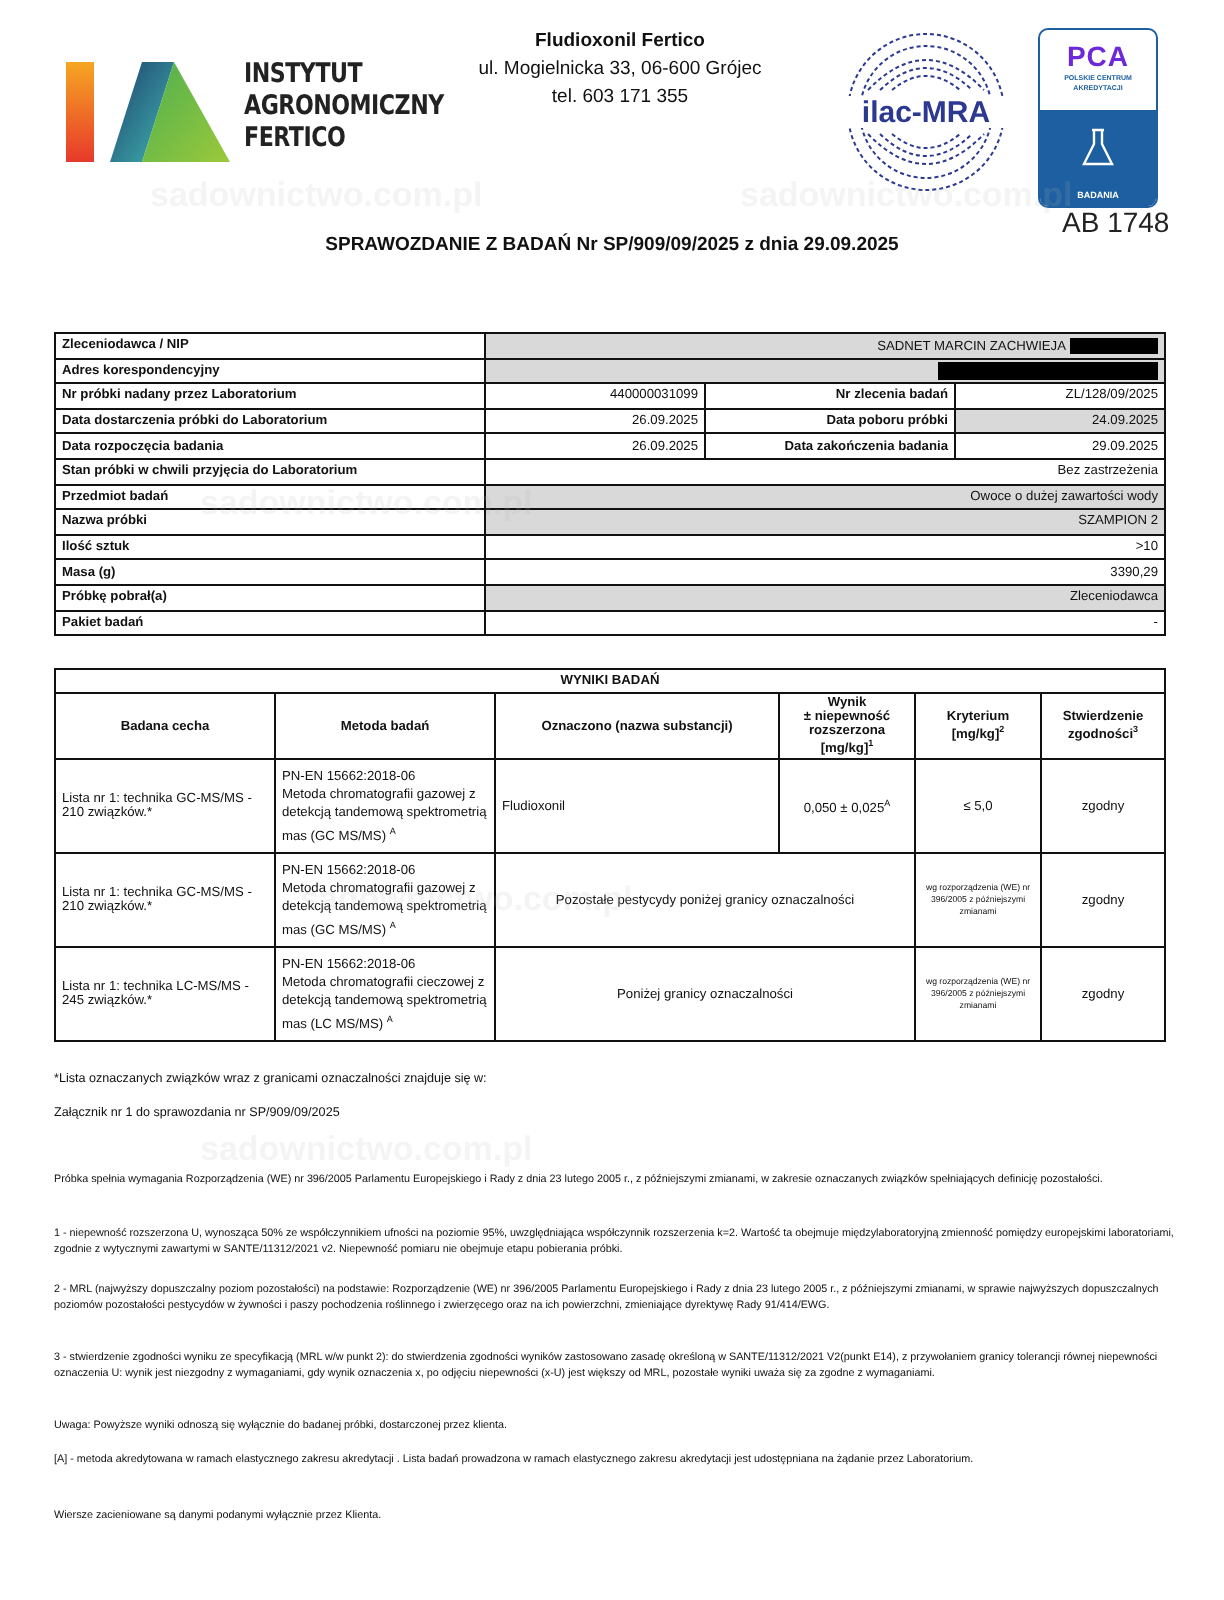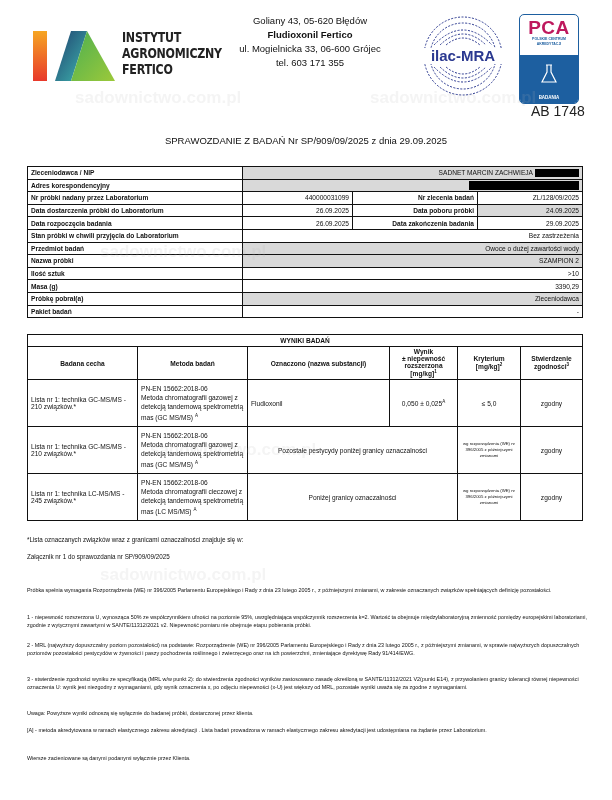--- a/index.html
+++ b/index.html
@@ -5,27 +5,27 @@
   * { box-sizing: border-box; margin: 0; padding: 0; }
   body { width: 612px; height: 800px; background: #ffffff; font-family: "Liberation Sans", sans-serif; color: #111; position: relative; overflow: hidden; }
   .header { position: absolute; left: 0; top: 0; width: 612px; height: 115px; }
   .logo { position: absolute; left: 33px; top: 31px; width: 82px; height: 50px; }
   .logo-text { position: absolute; left: 122px; top: 29px; font-family: "DejaVu Sans", sans-serif; font-size: 13.5px; line-height: 16px; font-weight: bold; letter-spacing: -0.3px; transform: scaleX(0.82); transform-origin: left top; color: #222; }
   .company { position: absolute; left: 220px; top: 14px; width: 180px; text-align: center; font-size: 9.5px; line-height: 14px; color: #111; }
   .company b { font-weight: bold; }
   .ilac { position: absolute; left: 422px; top: 15px; width: 82px; height: 82px; }
   .pca { position: absolute; left: 519px; top: 14px; width: 60px; height: 90px; border: 1.5px solid #1d5fa0; border-radius: 5px; overflow: hidden; background: #fff; }
   .pca-top { height: 40px; text-align: center; }
-  .pca-top .big { font-size: 19px; font-weight: bold; color: #be185d; letter-spacing: 0.5px; padding-top: 4px; line-height: 18px; }
+  .pca-top .big { font-size: 14px; font-weight: bold; color: #6d28d9; letter-spacing: 0.5px; padding-top: 4px; line-height: 18px; }
   .pca-top .small { font-size: 3.5px; color: #1d5fa0; font-weight: bold; line-height: 5px; }
   .pca-bot { background: #1d5fa0; height: 50px; position: relative; color: #fff; text-align: center; }
   .pca-bot .bad { position: absolute; bottom: 5px; width: 100%; font-size: 4.5px; font-weight: bold; }
   .ab { position: absolute; left: 531px; top: 103px; font-size: 14px; color: #222; }
 
-  .title { position: absolute; top: 135px; left: 0; width: 612px; text-align: center; font-size: 9.5px; font-weight: normal; }
+  .title { position: absolute; top: 117px; left: 0; width: 612px; text-align: center; font-size: 9.5px; font-weight: bold; }
 
   table { border-collapse: collapse; }
   .info { position: absolute; left: 27px; top: 166px; width: 556px; font-size: 6.6px; }
   .info td { border: 1px solid #111; height: 12.6px; padding: 0 3px; white-space: nowrap; }
   .info td.lbl { font-weight: bold; width: 215px; }
   .info td.val { text-align: right; }
   .info td.shade { background: #d9d9d9; }
   .info td.mid { font-weight: bold; text-align: right; }
   .redact { display: inline-block; background: #000; width: 44px; height: 8px; vertical-align: middle; margin-left: 2px; }
   .redact-wide { display: inline-block; background: #000; width: 110px; height: 9px; vertical-align: middle; }
@@ -67,21 +67,20 @@
     <rect x="0" y="0" width="14" height="50" fill="url(#g1)"></rect>
     <polygon points="22,50 38,0 54,0 38,50" fill="url(#g2)"></polygon>
     <polygon points="38,50 54,0 82,50" fill="url(#g3)"></polygon>
   </svg>
   <div class="logo-text">
     <div>INSTYTUT</div>
     <div>AGRONOMICZNY</div>
     <div>FERTICO</div>
   </div>
   <div class="company">
-    <div>Goliany 43, 05-620 Błędów</div>
     <div><b>Fludioxonil Fertico</b></div>
     <div>ul. Mogielnicka 33, 06-600 Grójec</div>
     <div>tel. 603 171 355</div>
   </div>
   <svg class="ilac" viewBox="0 0 82 82">
     <g fill="none" stroke="#2b3990" stroke-width="1" stroke-dasharray="2 1.5">
       <circle cx="41" cy="41" r="39"></circle>
       <circle cx="41" cy="41" r="33"></circle>
       <path d="M12 30 Q41 0 70 30"></path>
         <path d="M18 30 Q41 8 64 30"></path>

